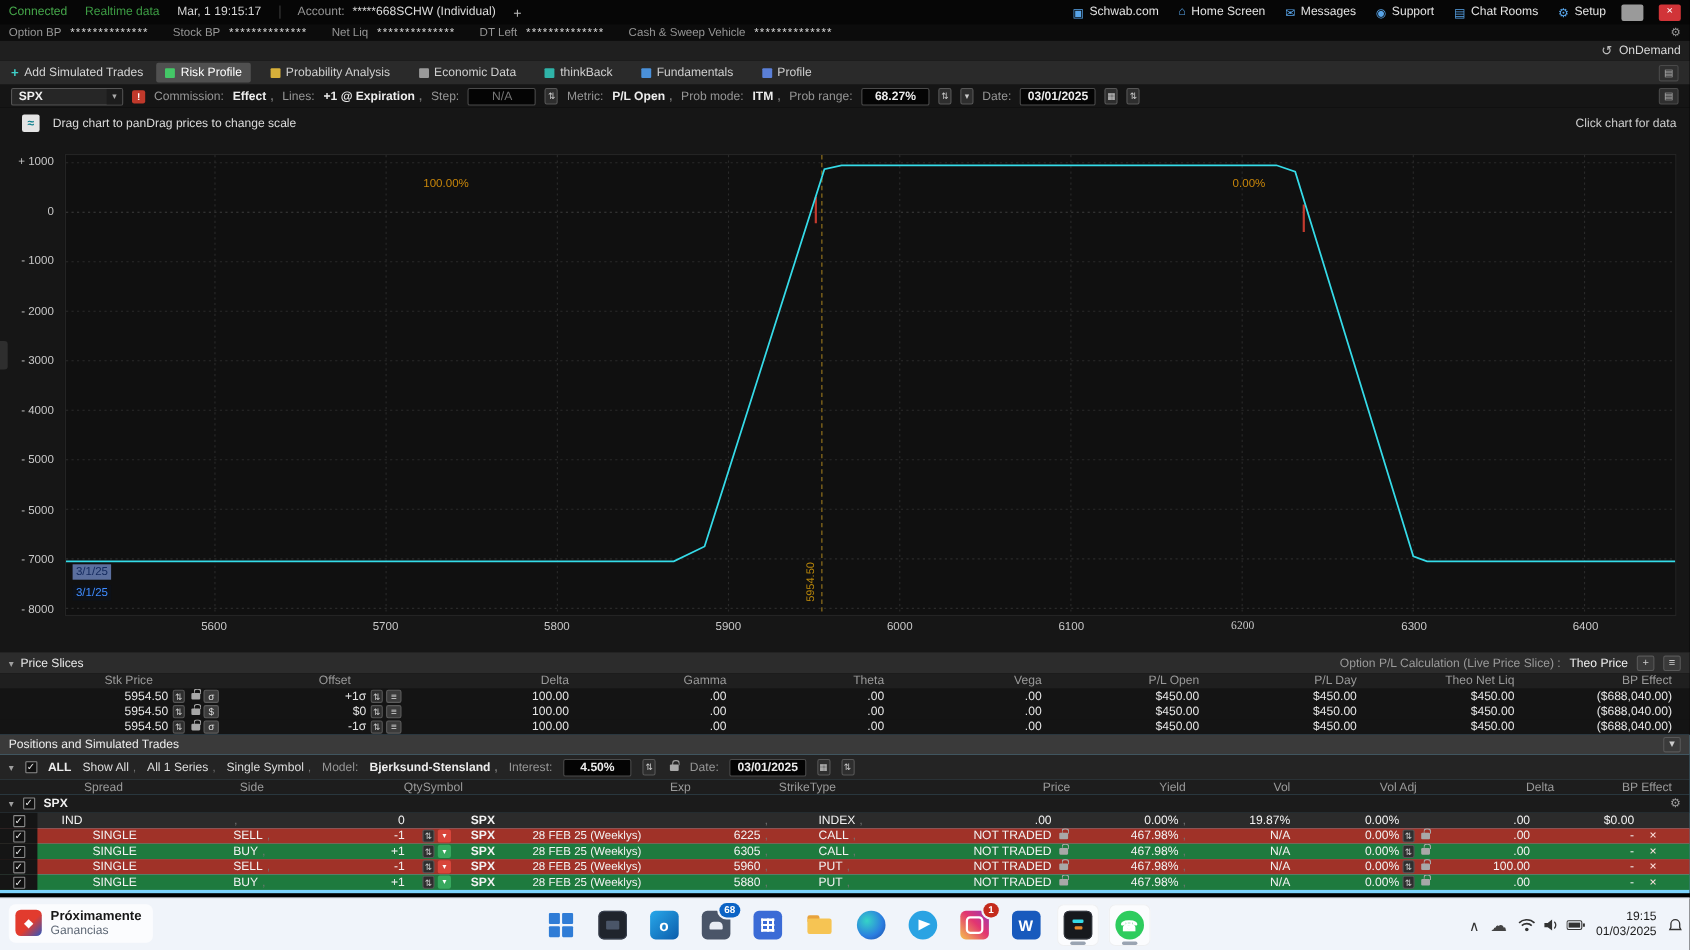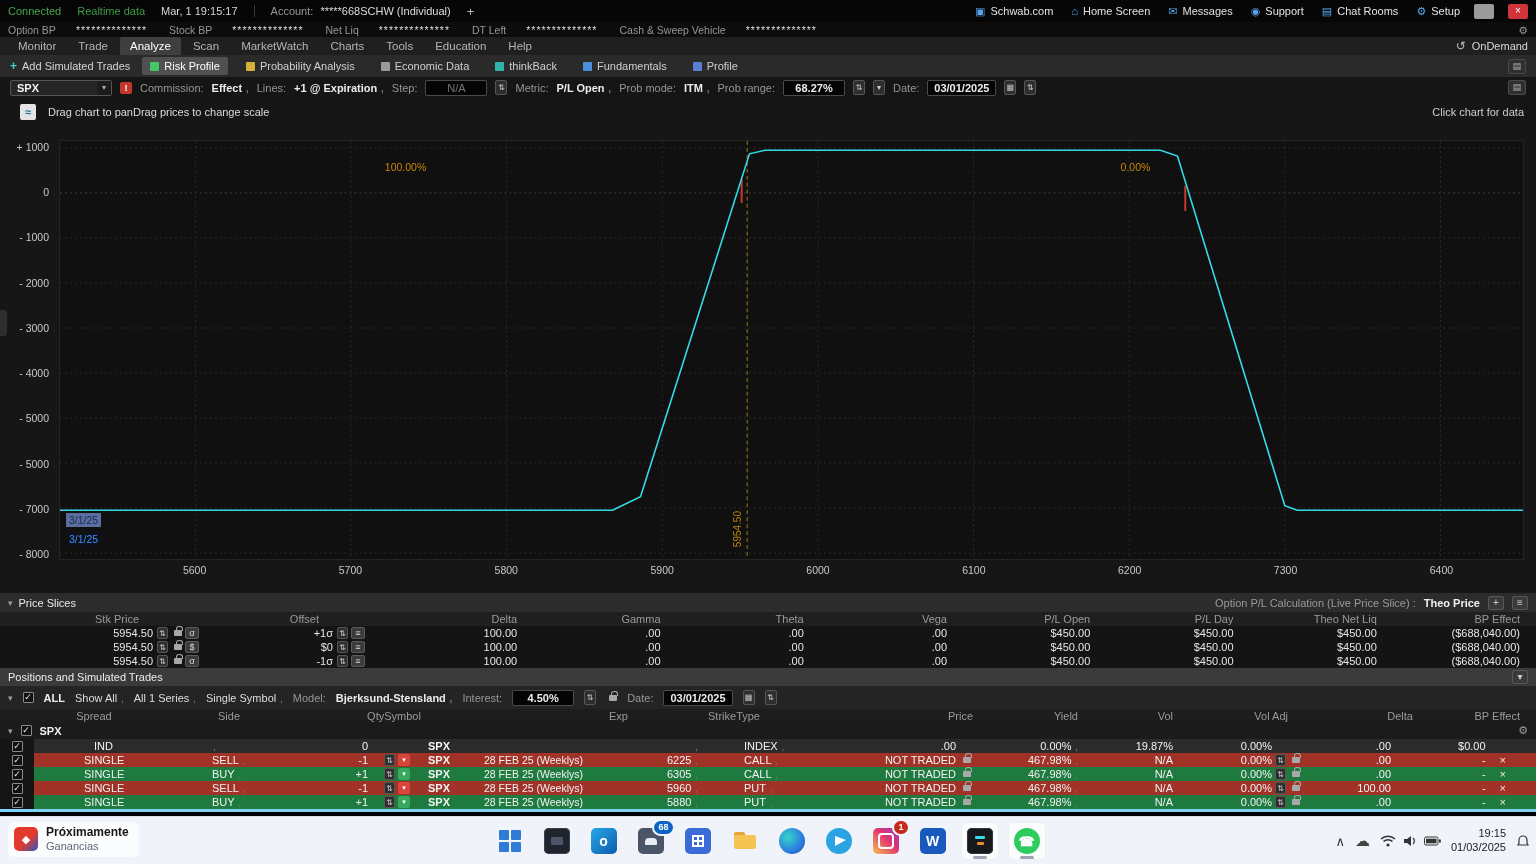--- a/index.html
+++ b/index.html
@@ -19,21 +19,21 @@
   .addtab{background:none;border:none;color:#bbb;font-size:13px;cursor:pointer}
   .tb-right{margin-left:auto;display:flex;align-items:center;gap:14px}
   .tb-links{display:flex;gap:18px}
   .tb-link{display:inline-flex;gap:5px;align-items:center;color:#e2e2e2;cursor:pointer}
   .tb-link-ico{color:#58a4e8;font-size:11px}
   .winbtn{width:20px;height:15px;border:none;border-radius:2px;cursor:pointer;font-size:10px;line-height:1;color:#fff}
   .winbtn.restore{background:#9a9a9a}
   .winbtn.close{background:#d13438}
   
   .statusbar{top:22px;height:15px;background:#0c0c0c;gap:20px;padding:0 8px;font-size:10.5px}
-  .sfield{display:inline-flex;gap:20px;align-items:flex-end}
+  .sfield{display:inline-flex;gap:8px;align-items:flex-end}
   .stars{color:#dcdcdc;letter-spacing:1px}
   .sb-gear{margin-left:auto;color:#9a9a9a;cursor:pointer}
   
   .menubar{top:37px;height:18px;background:#1f1f1f;padding:0 8px;gap:2px}
   .mtab{padding:2px 10px;color:#b5b5b5;height:18px;display:inline-flex;align-items:center;cursor:pointer;border-radius:2px 2px 0 0;font-size:11.5px}
   .mtab.active{background:#3f3f3f;color:#fff}
   .ondemand{margin-left:auto;display:inline-flex;gap:6px;align-items:center;color:#d8d8d8;cursor:pointer}
   .od-ico{color:#bdbdbd;font-size:12px}
   
   .subtoolbar{top:55px;height:22px;background:#2a2a2a;padding:0 10px;gap:12px}
@@ -71,21 +71,21 @@
   .dlabel{position:absolute;left:6px;font-size:10.5px;padding:0 3px;line-height:14px}
   .dlabel.one{top:372px;background:#5b6f9e;color:#142a5e}
   .dlabel.two{top:391px;background:#0d1118;color:#3f8cff}
   
   .slices{position:absolute;top:593px;left:0;right:0;height:75px;background:#131313}
   .sec-head{height:19px;background:#2c2c2c;display:flex;align-items:center;padding:0 8px;gap:6px}
   .sec-title{color:#e8e8e8}
   .chev{color:#9f9f9f;font-size:9px;cursor:pointer}
   .calc-right{margin-left:auto;display:flex;align-items:center;gap:8px}
   .calc-lbl{color:#9a9a9a}
-  .calc-val{color:#f0f0f0;font-weight:bold}
+  .calc-val{color:#f0f0f0;font-weight:normal}
   .mini-btn{width:16px;height:14px;background:#3a3a3a;border:1px solid #585858;color:#ccc;font-size:10px;line-height:1;border-radius:2px;cursor:pointer;display:inline-flex;align-items:center;justify-content:center}
   .slice-grid{display:grid;grid-template-columns:155px 70px 110px 55px repeat(8,1fr);align-items:center}
   .slice-cols{height:14px;background:#1f1f1f;color:#9a9a9a}
   .slice-cols span{text-align:right;padding-right:16px}
   .srow{height:14px;background:#141414;color:#e6e6e6}
   .srow .num{text-align:right;padding-right:16px}
   .cell-ic{display:flex;align-items:center;gap:3px;padding-left:2px}
   .cell-right{display:flex;justify-content:flex-end;align-items:center;padding-right:2px}
   .spin{display:inline-flex;align-items:center;justify-content:center;width:11px;height:12px;background:#2e2e2e;border:1px solid #565656;font-size:8px;color:#ccc;border-radius:2px;cursor:pointer}
   .modebtn{display:inline-flex;align-items:center;justify-content:center;width:14px;height:12px;background:#3b3b3b;border:1px solid #5c5c5c;font-size:9px;color:#ddd;border-radius:2px;cursor:pointer}
@@ -251,40 +251,20 @@
 
         <span class="sfield">
           <span class="lbl">Cash &amp; Sweep Vehicle</span>
           <span class="stars">**************</span>
         </span>
       </div>
     <span class="sb-gear">⚙</span>
   </div>
 
   <nav class="row-abs menubar">
-    <div style="display:flex;gap:2px">
-
-        <span class="mtab">Monitor</span>
-
-        <span class="mtab">Trade</span>
-
-        <span class="mtab active">Analyze</span>
-
-        <span class="mtab">Scan</span>
-
-        <span class="mtab">MarketWatch</span>
-
-        <span class="mtab">Charts</span>
-
-        <span class="mtab">Tools</span>
-
-        <span class="mtab">Education</span>
-
-        <span class="mtab">Help</span>
-      </div>
     <span class="ondemand">
       <span class="od-ico">↺</span>
       <span>OnDemand</span>
     </span>
   </nav>
 
   <div class="row-abs subtoolbar">
     <button class="addtrades">
       <span class="plus">+</span>
       <span>Add Simulated Trades</span>
@@ -410,22 +390,22 @@
           <span class="pricelabel" style="left: 46.9681%;">5954.50</span>
         </div>
     </div>
     <div class="x-axis" id="x-axis-labels">
         <span class="xtick" style="left: 9.25532%;">5600</span>
         <span class="xtick" style="left: 19.8936%;">5700</span>
         <span class="xtick" style="left: 30.5319%;">5800</span>
         <span class="xtick" style="left: 41.1702%;">5900</span>
         <span class="xtick" style="left: 51.8085%;">6000</span>
         <span class="xtick" style="left: 62.4468%;">6100</span>
-        <span class="xtick" style="left: 73.0851%;">6200</span>
-        <span class="xtick" style="left: 83.7234%;">7300</span>
+        <span class="xtick" style="left: 73.0851%; font-family: Liberation Serif, serif;">6200</span>
+        <span class="xtick" style="left: 83.7234%;">6300</span>
         <span class="xtick" style="left: 94.3617%;">6400</span>
       </div>
   </div>
   <span class="left-tab"></span>
 
   <section class="slices">
     <div class="sec-head">
       <span class="chev">▾</span>
       <span class="sec-title">Price Slices</span>
       <span class="calc-right">
@@ -583,21 +563,21 @@
       <span class="gear">⚙</span>
     </div>
     <div>
 
         <div class="pos-grid prow ind">
           <span class="chk">
             <span class="checkbox">
               <i>✓</i>
             </span>
           </span>
-          <span style="padding-left:60px">IND</span>
+          <span style="padding-left:22px">IND</span>
           <span class="sep" style="padding-left:58px"></span>
           <span class="r">0</span>
           <span class="qicons opt-only">
             <span class="spin">⇅</span>
             <span class="qdd">▾</span>
           </span>
           <span class="sym">SPX</span>
           <span class="desc"></span>
           <span class="r sep"></span>
           <span class="sep" style="padding-left:30px">INDEX</span>

